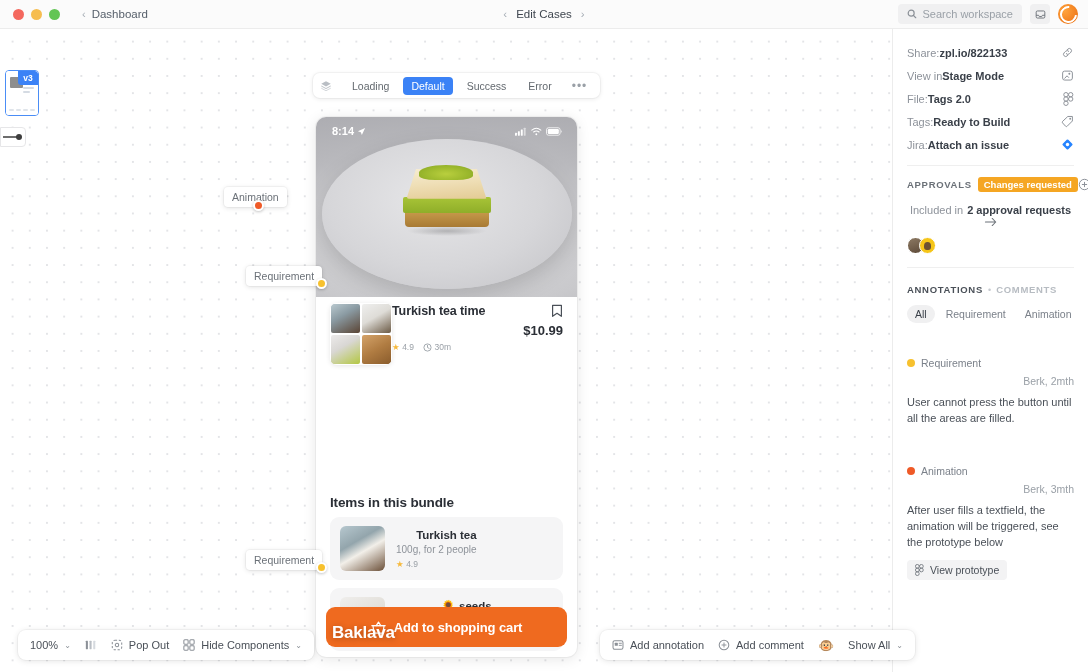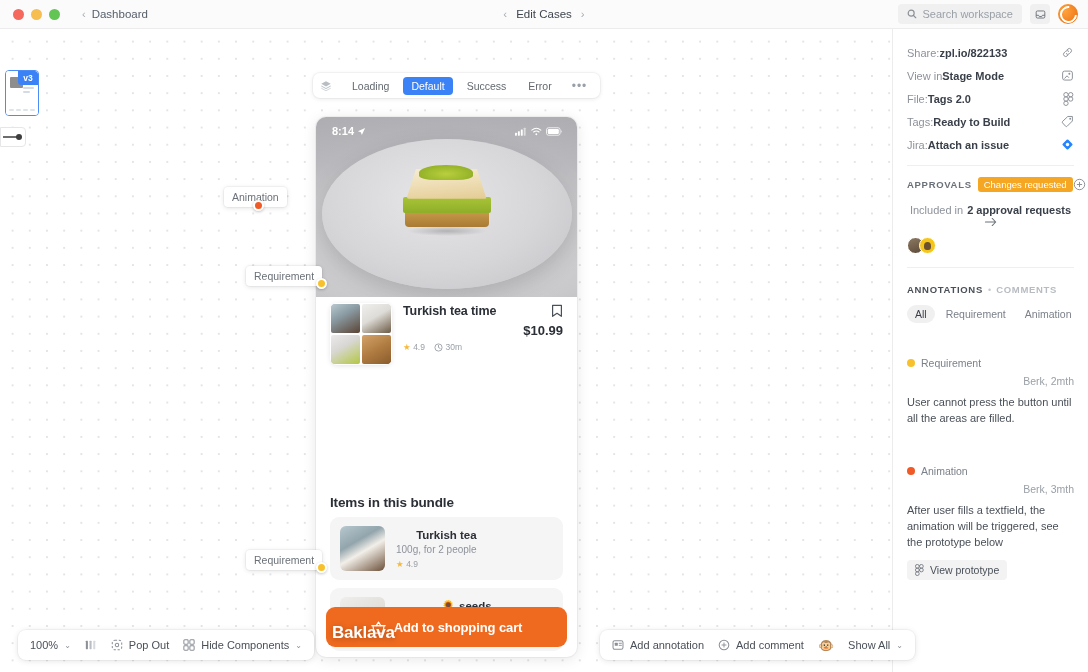--- a/index.html
+++ b/index.html
@@ -159,21 +159,21 @@
   .bk-shadow {
     position: absolute; left: 6px; top: 57px; width: 80px; height: 10px;
     background: radial-gradient(ellipse, rgba(0,0,0,.20), transparent 70%);
   }
   .hero-title {
     position: absolute; left: 16px; bottom: 14px; color: #fff;
     font-size: 17px; font-weight: 700; letter-spacing: -.2px;
     text-shadow: 0 1px 6px rgba(0,0,0,.28); z-index: 3;
   }
 
-  .prod { position: absolute; top: 186px; left: 0; right: 0; padding: 0 14px; display: flex; gap: 11px; }
+  .prod { position: absolute; top: 186px; left: 0; right: 0; padding: 0 14px; display: flex; }
   .prod-thumb {
     width: 62px; height: 62px; border-radius: 7px; overflow: hidden;
     display: grid; grid-template-columns: 1fr 1fr; grid-template-rows: 1fr 1fr; gap: 1.5px;
     background: #fff; box-shadow: 0 1px 5px rgba(0,0,0,.10); flex: none; padding: 1px;
   }
   .pt { border-radius: 2px; }
   .pt.a { background: linear-gradient(150deg,#b9c9cf 0%,#8a9aa2 40%,#5a4434 100%); }
   .pt.b { background: linear-gradient(150deg,#efefee 0%,#dedcd7 45%,#6b5a45 100%); }
   .pt.c { background: linear-gradient(150deg,#eceaea 0%,#d9d7d4 40%,#b3c742 100%); }
   .pt.d { background: linear-gradient(150deg,#d4a36a 0%,#b07c42 50%,#8a5c2c 100%); }
@@ -251,21 +251,21 @@
     display: flex; align-items: center; justify-content: space-between;
     height: 23px; font-size: 11px; color: #8d929a; margin-bottom: 0;
   }
   .meta-row .v { color: #3a4049; font-weight: 600; }
   .meta-row .v.link { text-decoration: underline; text-underline-offset: 2px; }
   .meta-row .lbl { display: flex; align-items: baseline; overflow: hidden; }
   .divider { height: 1px; background: #efefef; margin: 9px 0 7px 0; }
   .sec-row { display: flex; align-items: center; justify-content: space-between; height: 22px; }
   .sec-title { font-size: 9.5px; font-weight: 700; color: #6b7178; letter-spacing: .7px; }
   .badge-req {
-    background: #f5a623; color: #fff; font-size: 9.5px; font-weight: 400;
+    background: #f5a623; color: #fff; font-size: 9.5px; font-weight: 700;
     padding: 2px 6px; border-radius: 3px; margin-left: 6px; white-space: nowrap;
   }
   .incl-row {
     display: flex; align-items: center; justify-content: space-between;
     font-size: 11px; color: #8d929a; margin-top: 9px; flex-direction: column;
   }
   .incl-row .v { color: #3a4049; font-weight: 600; }
   .avatars { display: flex; margin-top: 9px; }
   .av { width: 17px; height: 17px; border-radius: 50%; border: 1.5px solid #fff; }
   .av.p1 { background: linear-gradient(160deg,#8d7a64 0%,#5d4a38 100%); }

